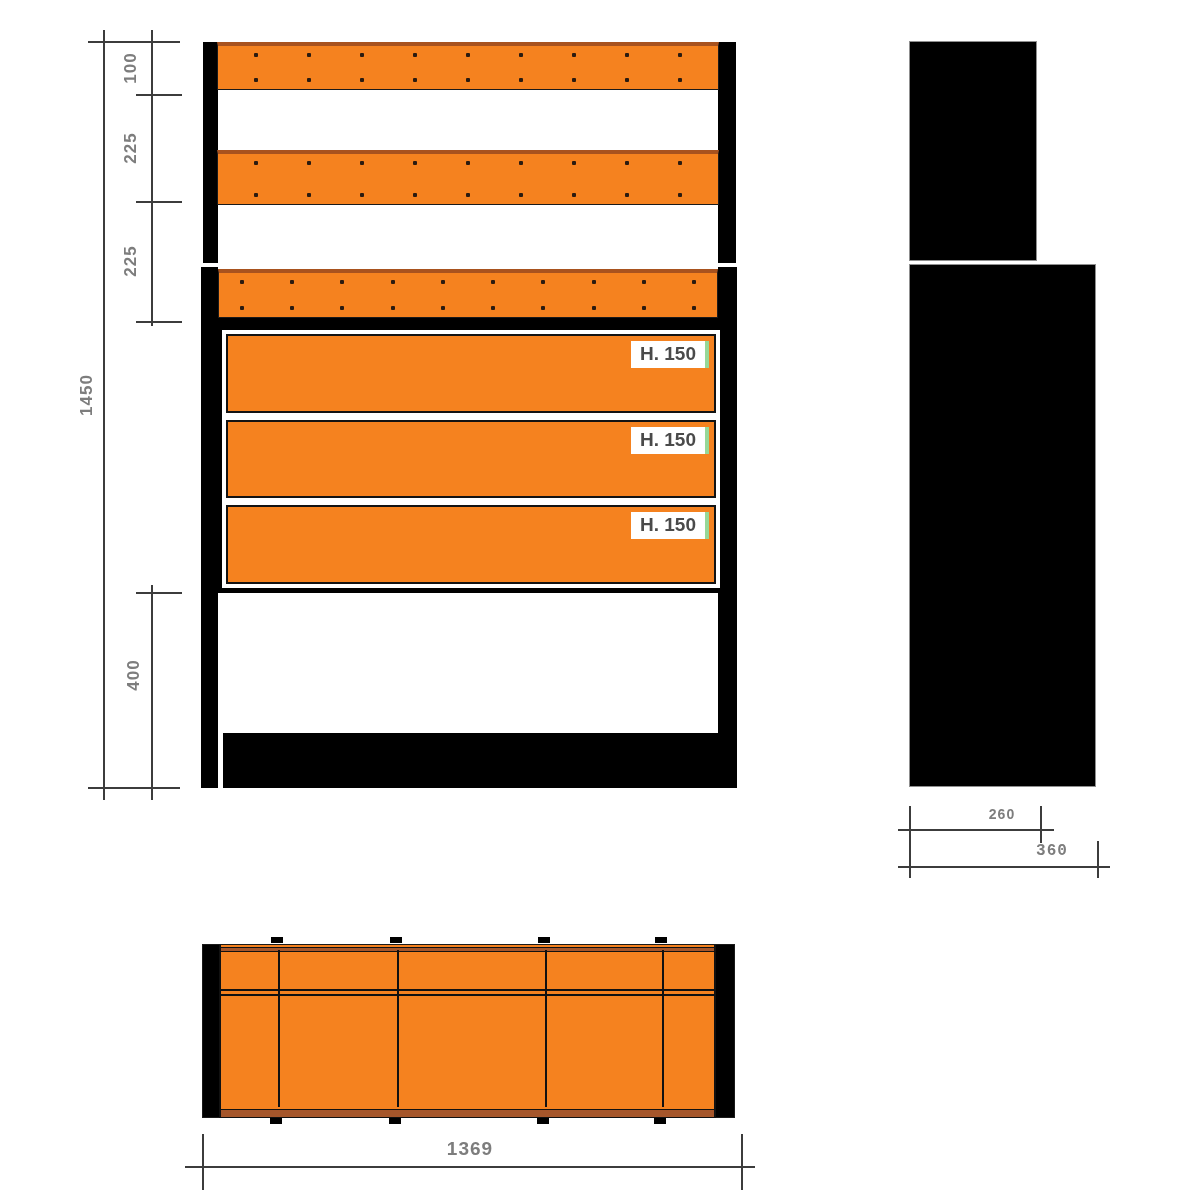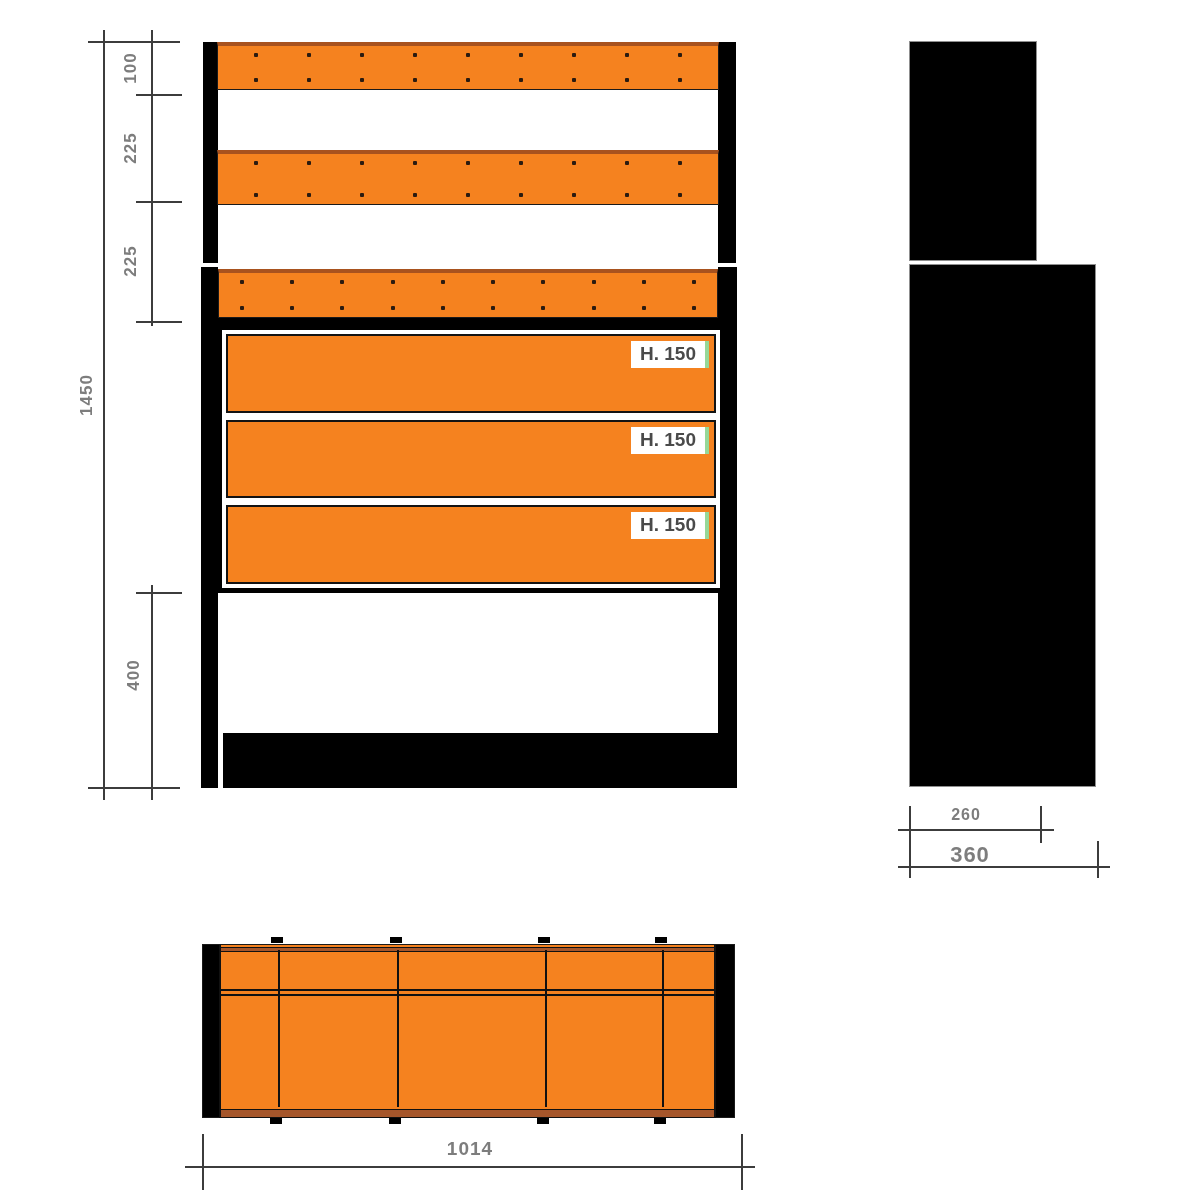--- a/index.html
+++ b/index.html
@@ -60,22 +60,22 @@
   .lab-400  { left:104px; top:665px; width:60px; line-height:20px; }
 
   
   .sv-upper { left:909px; top:41px;  width:128px; height:220px; border:1px solid #8f8f8f; }
   .sv-lower { left:909px; top:264px; width:187px; height:523px; border:1px solid #8f8f8f; }
   .ds-260-line { left:898px; top:829px; width:156px; height:2px; }
   .ds-360-line { left:898px; top:866px; width:212px; height:2px; }
   .ds-left-tick { left:909px; top:806px; width:2px; height:72px; }
   .ds-260-tr   { left:1040px; top:806px; width:2px; height:37px; }
   .ds-360-tr   { left:1097px; top:841px; width:2px; height:37px; }
-  .lab-260 { left:934px; top:806px; width:64px; font-size:16px; }
-  .lab-360 { left:938px; top:842px; width:64px; font-size:22px; }
+  .lab-260 { left:970px; top:806px; width:64px; font-size:14px; }
+  .lab-360 { left:1020px; top:842px; width:64px; font-size:16px;font-family:Liberation Mono, monospace; }
 
   
   .tv-body { position:absolute; left:202px; top:944px; width:533px; height:174px;
              background:var(--orange,#F5821F); border:1px solid #1a1a1a; }
   .tv-bar-l { position:absolute; left:0; top:0; bottom:0; width:16px; background:#000; }
   .tv-bar-r { position:absolute; right:0; top:0; bottom:0; width:18px; background:#000; }
   .tv-inner { position:absolute; left:16px; right:18px; top:0; bottom:0;
               border-left:2px solid #111; border-right:2px solid #111; }
   .tv-top-band { position:absolute; left:16px; right:18px; top:2px; height:5px;
                  background:var(--trim-brown,#A5562B); border-top:1px solid #111; border-bottom:1px solid #111; }
@@ -240,21 +240,21 @@
     <div class="tv-bar-r"></div>
   <div class="tv-divider" style="left: 75px;"></div>
       <div class="tv-divider" style="left: 194px;"></div>
       <div class="tv-divider" style="left: 342px;"></div>
       <div class="tv-divider" style="left: 459px;"></div>
     </div>
   <div>
     <div class="dimline dt-line"></div>
     <div class="dimline dt-tl"></div>
     <div class="dimline dt-tr"></div>
-    <div class="dimlabel lab-1014">1014</div>
+    <div class="dimlabel lab-1014">1369</div>
   </div>
 
 <div class="tv-tick" style="left: 271px; top: 937px;"></div>
     <div class="tv-tick tv-tick-b" style="left: 270px; top: 1118px;"></div>
     <div class="tv-tick" style="left: 390px; top: 937px;"></div>
     <div class="tv-tick tv-tick-b" style="left: 389px; top: 1118px;"></div>
     <div class="tv-tick" style="left: 538px; top: 937px;"></div>
     <div class="tv-tick tv-tick-b" style="left: 537px; top: 1118px;"></div>
     <div class="tv-tick" style="left: 655px; top: 937px;"></div>
     <div class="tv-tick tv-tick-b" style="left: 654px; top: 1118px;"></div>

